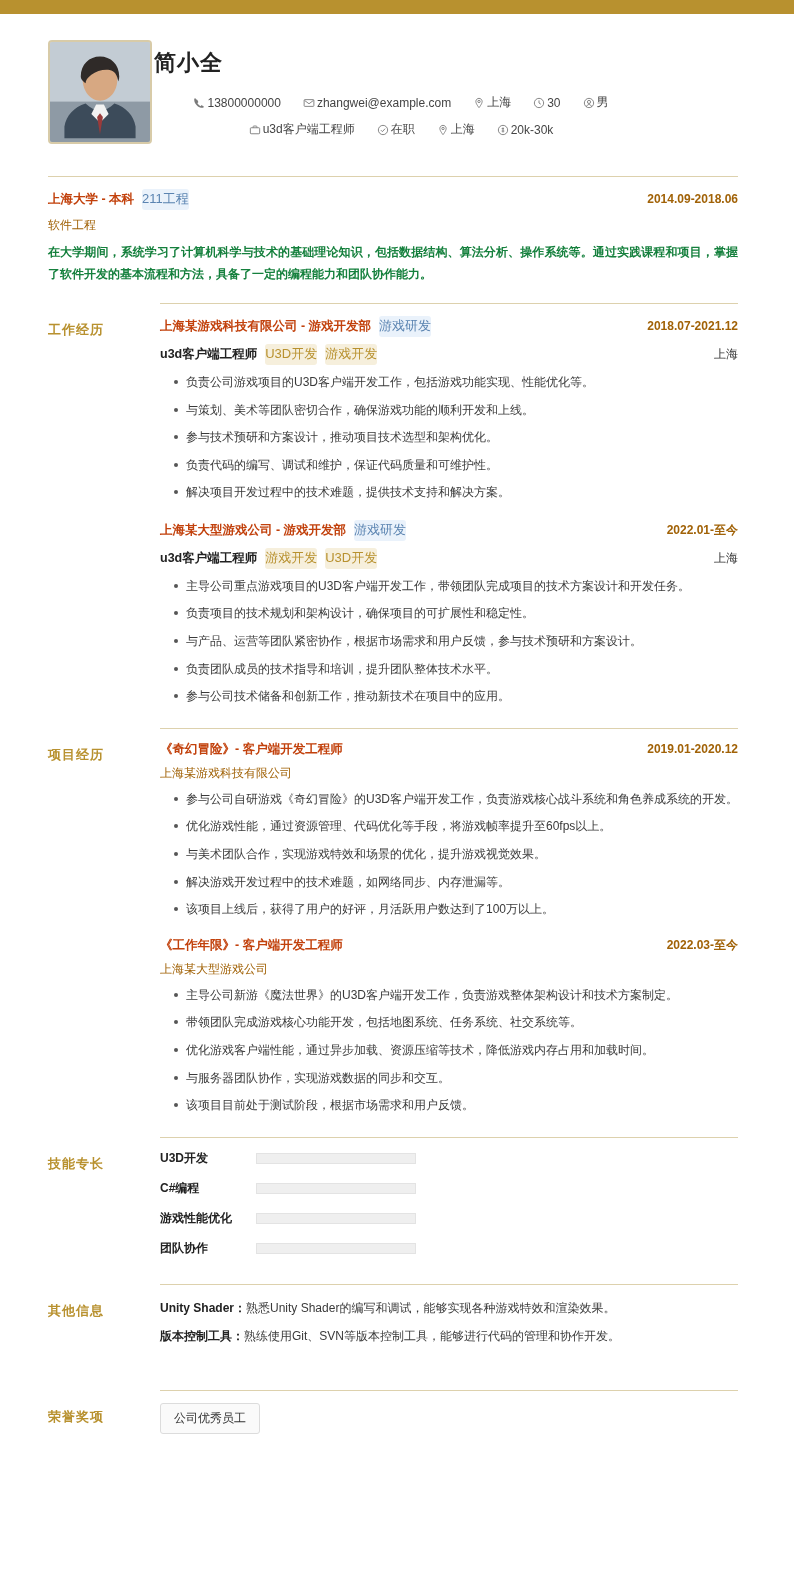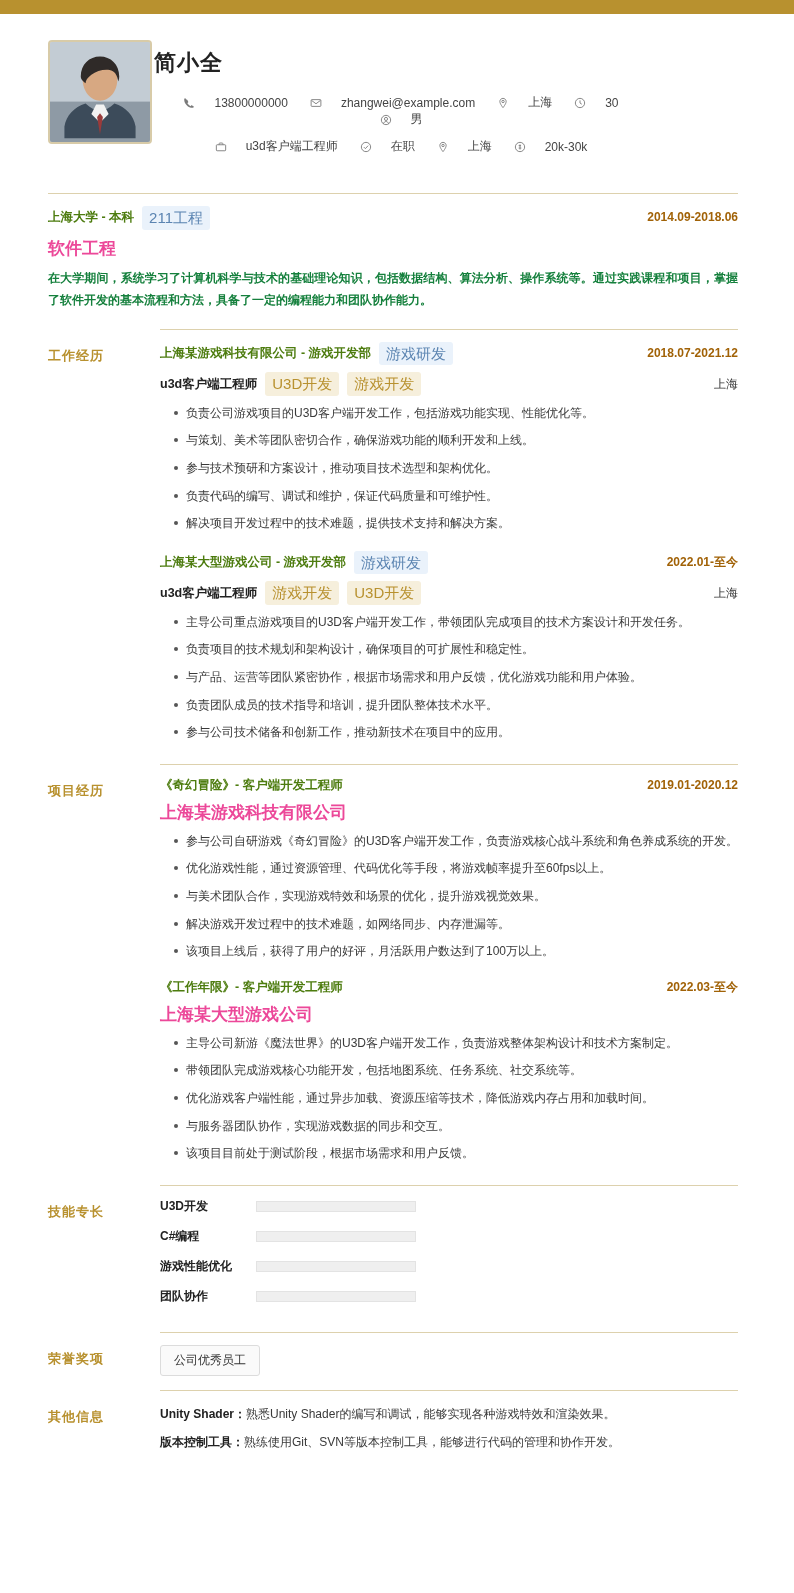--- a/index.html
+++ b/index.html
@@ -51,21 +51,21 @@
   }
   .meta-row {
     display: flex;
     justify-content: center;
     flex-wrap: wrap;
     gap: 0 22px;
     font-size: 12px;
     color: #444;
     margin-bottom: 10px;
   }
-  .meta-item { display: inline-flex; align-items: center; gap: 19px; white-space: nowrap; }
+  .meta-item { display: inline-flex; align-items: center; gap: 2px; white-space: nowrap; }
   .ic { display:inline-block; width: 12px; height: 12px; color:#7a7a7a; flex:0 0 12px;}
   .ic svg { display:block; width:12px; height:12px; }
 
   
   .section {
     display: flex;
     padding: 0 56px 0 48px;
     margin-top: 14px;
   }
   .sec-title {
@@ -84,35 +84,35 @@
   }
   .entry { margin-bottom: 16px; }
   .entry:last-child { margin-bottom: 4px; }
   .row {
     display: flex;
     align-items: baseline;
     justify-content: space-between;
     margin-bottom: 7px;
   }
   .row-left { display: flex; align-items: center; flex-wrap: wrap; gap: 8px; }
-  .org { font-size: 12.5px; font-weight: bold; color: #4d7c0f; }
+  .org { font-size: 12.5px; font-weight: bold; color: #c2410c; }
   .role { font-size: 12.5px; font-weight: bold; color: #222; }
   .date { font-size: 12px; font-weight: bold; color: #a16207; white-space: nowrap; }
   .place { font-size: 12px; color: #333; white-space: nowrap; }
   .tag {
     display: inline-block;
-    padding: 2px 7px;
+    padding: 2px 0;
     border-radius: 3px;
-    font-size: 15px;
+    font-size: 13px;
     line-height: 1.3;
     white-space: nowrap;
   }
   .tag-blue { background: #eaf2fb; color: #5b84b1; }
   .tag-gold { background: #f6efdc; color: #b8912f; }
-  .sub { font-size: 17px; color: #ec4899; margin-bottom: 7px; font-weight: bold;}
+  .sub { font-size: 12px; color: #a16207; margin-bottom: 7px; font-weight: normal;}
   .desc { font-size: 12px; color: #15803d; line-height: 1.85; text-align: justify; font-weight: bold; }
   ul.bullets { margin: 0; padding: 0 0 0 16px; list-style: none; }
   ul.bullets li {
     position: relative;
     font-size: 12px;
     color: #3a3a3a;
     line-height: 1.8;
     margin-bottom: 6px;
     padding-left: 10px;
   }
@@ -322,21 +322,21 @@
           <div class="row-left">
             <span class="role">u3d客户端工程师</span>
             <span class="tag tag-gold">游戏开发</span>
             <span class="tag tag-gold">U3D开发</span>
           </div>
           <span class="place">上海</span>
         </div>
         <ul class="bullets">
           <li>主导公司重点游戏项目的U3D客户端开发工作，带领团队完成项目的技术方案设计和开发任务。</li>
           <li>负责项目的技术规划和架构设计，确保项目的可扩展性和稳定性。</li>
-          <li>与产品、运营等团队紧密协作，根据市场需求和用户反馈，优化游戏功能和用户体验。</li>
+          <li>与产品、运营等团队紧密协作，根据市场需求和用户反馈，参与技术预研和方案设计。</li>
           <li>负责团队成员的技术指导和培训，提升团队整体技术水平。</li>
           <li>参与公司技术储备和创新工作，推动新技术在项目中的应用。</li>
         </ul>
       </div>
 
     </div>
   </div>
 
   <div class="section">
     <div class="sec-title">项目经历</div>
@@ -391,32 +391,32 @@
         <span class="skill-name">游戏性能优化</span>
         <span class="skill-bar"><span class="skill-fill" style="width:75%"></span></span>
       </div>
       <div class="skill-row">
         <span class="skill-name">团队协作</span>
         <span class="skill-bar"><span class="skill-fill" style="width:85%"></span></span>
       </div>
     </div>
   </div>
 
+  <div class="section" style="padding-bottom:24px;">
+    <div class="sec-title">其他信息</div>
+    <div class="sec-body">
+      <div class="other-item">
+        <b>Unity Shader：</b><span>熟悉Unity Shader的编写和调试，能够实现各种游戏特效和渲染效果。</span>
+      </div>
+      <div class="other-item">
+        <b>版本控制工具：</b><span>熟练使用Git、SVN等版本控制工具，能够进行代码的管理和协作开发。</span>
+      </div>
+    </div>
+  </div>
+
   <div class="section">
     <div class="sec-title">荣誉奖项</div>
     <div class="sec-body">
       <span class="honor">公司优秀员工</span>
     </div>
   </div>
 
-  <div class="section" style="padding-bottom:24px;">
-    <div class="sec-title">其他信息</div>
-    <div class="sec-body">
-      <div class="other-item">
-        <b>Unity Shader：</b><span>熟悉Unity Shader的编写和调试，能够实现各种游戏特效和渲染效果。</span>
-      </div>
-      <div class="other-item">
-        <b>版本控制工具：</b><span>熟练使用Git、SVN等版本控制工具，能够进行代码的管理和协作开发。</span>
-      </div>
-    </div>
-  </div>
-
 </div>
 
 </body></html>

